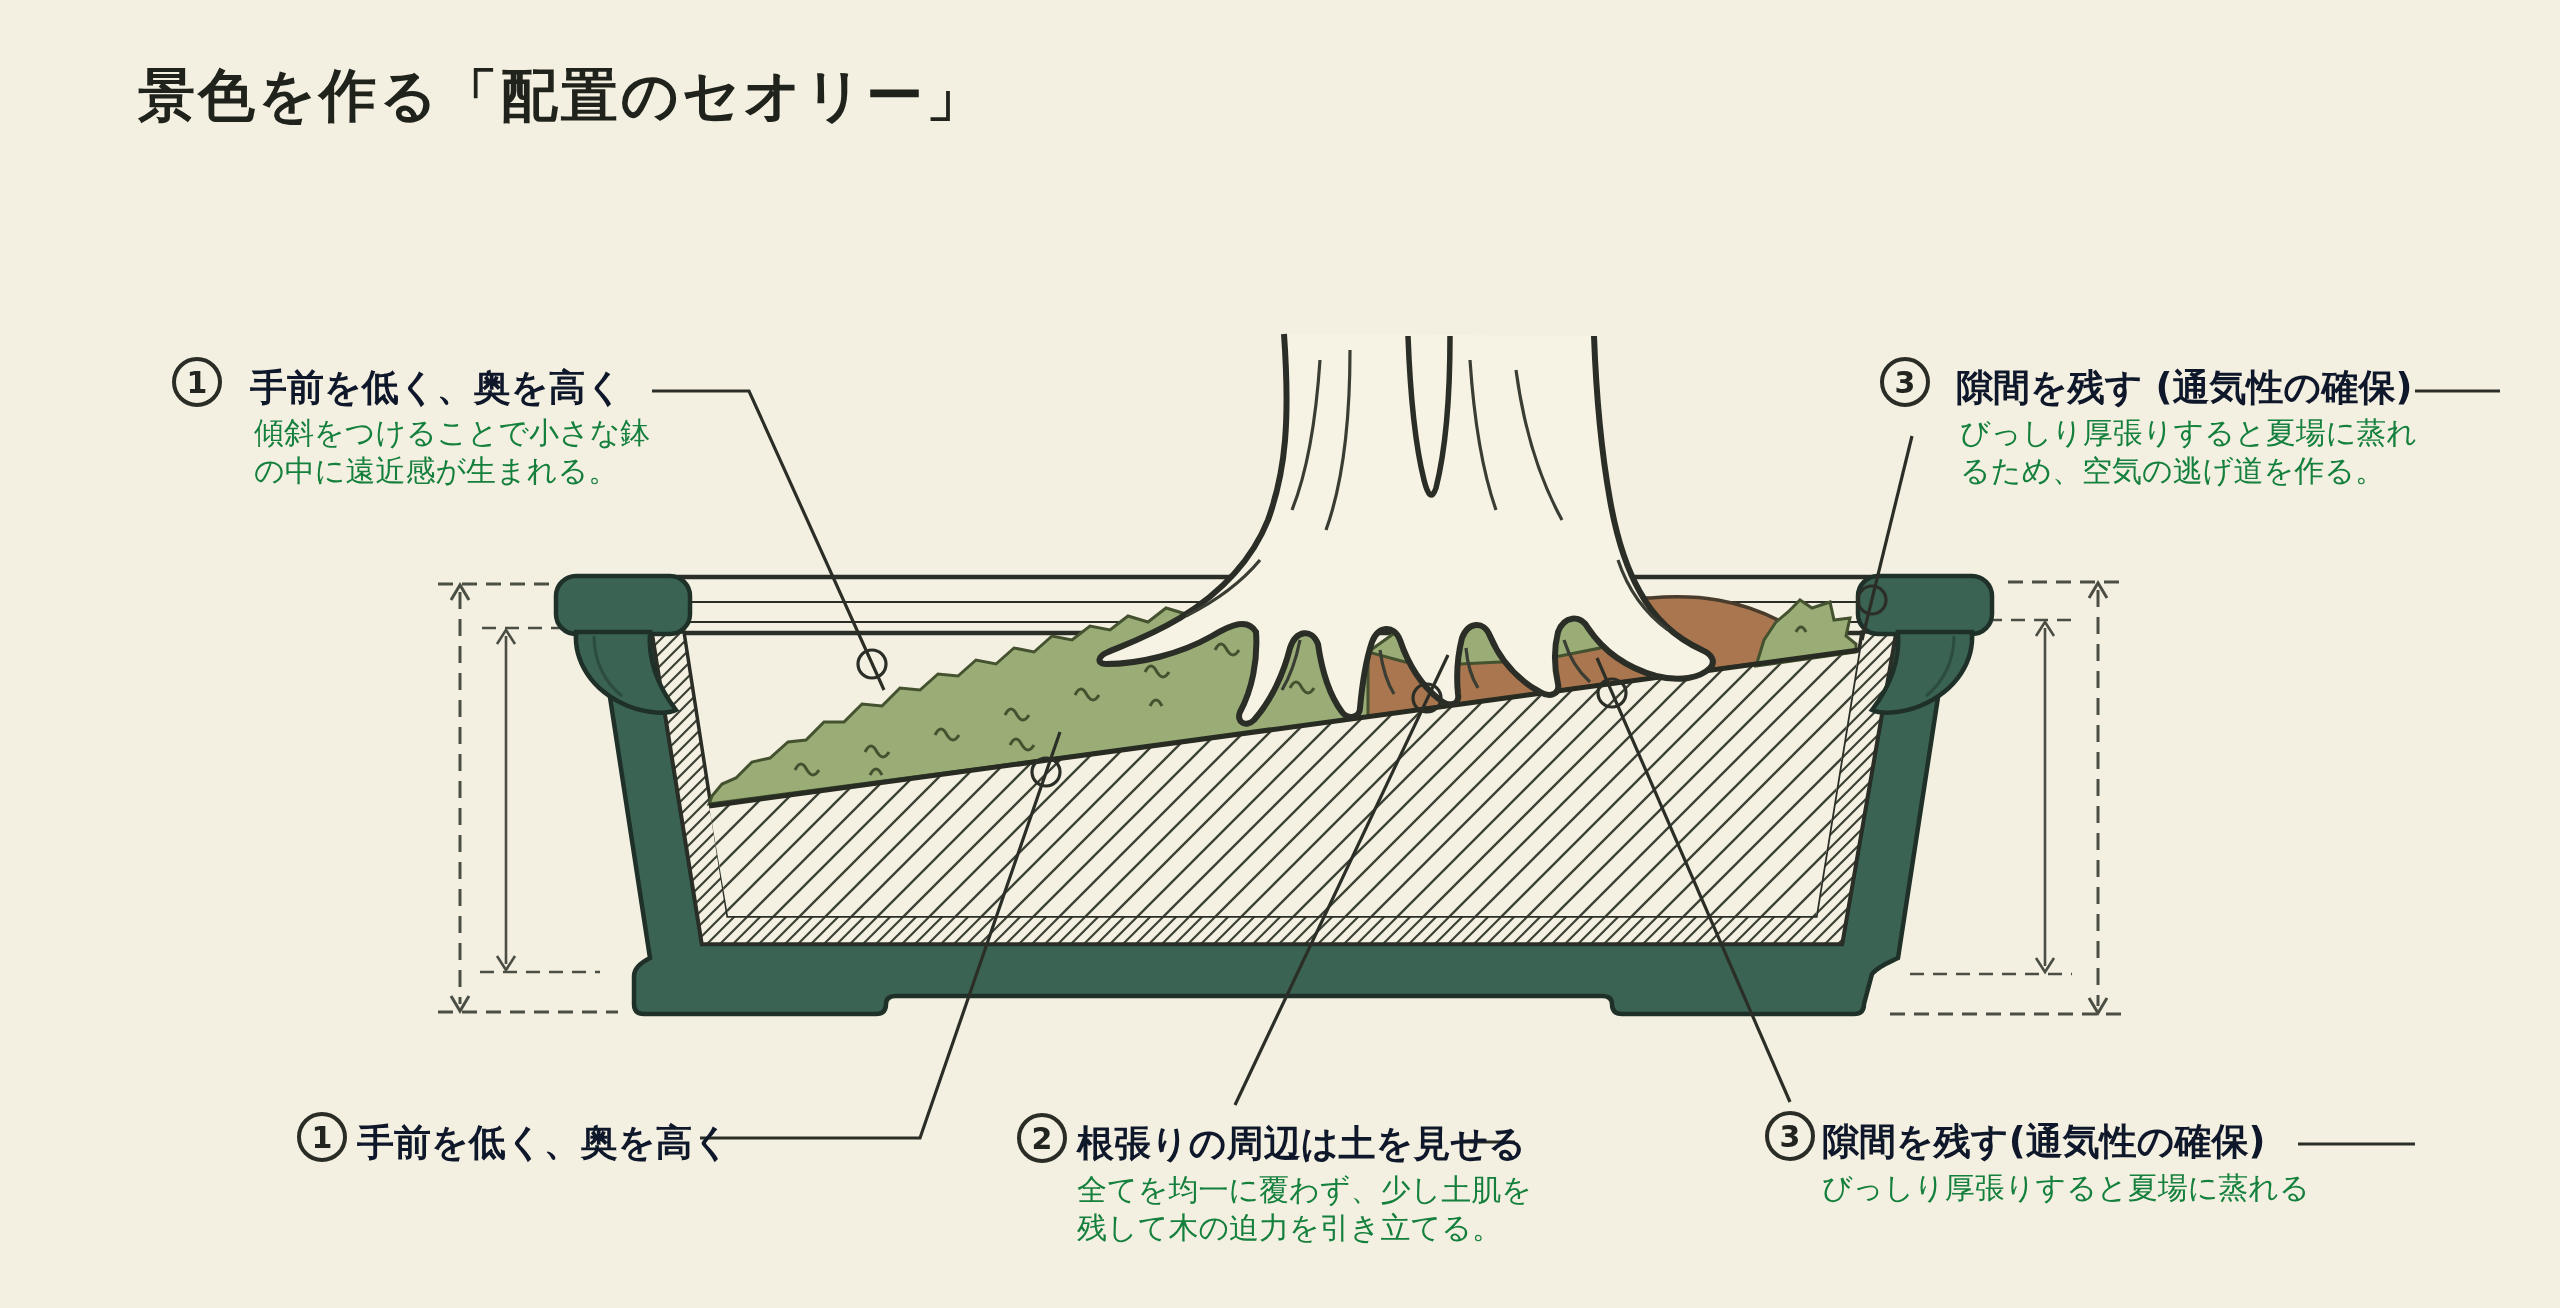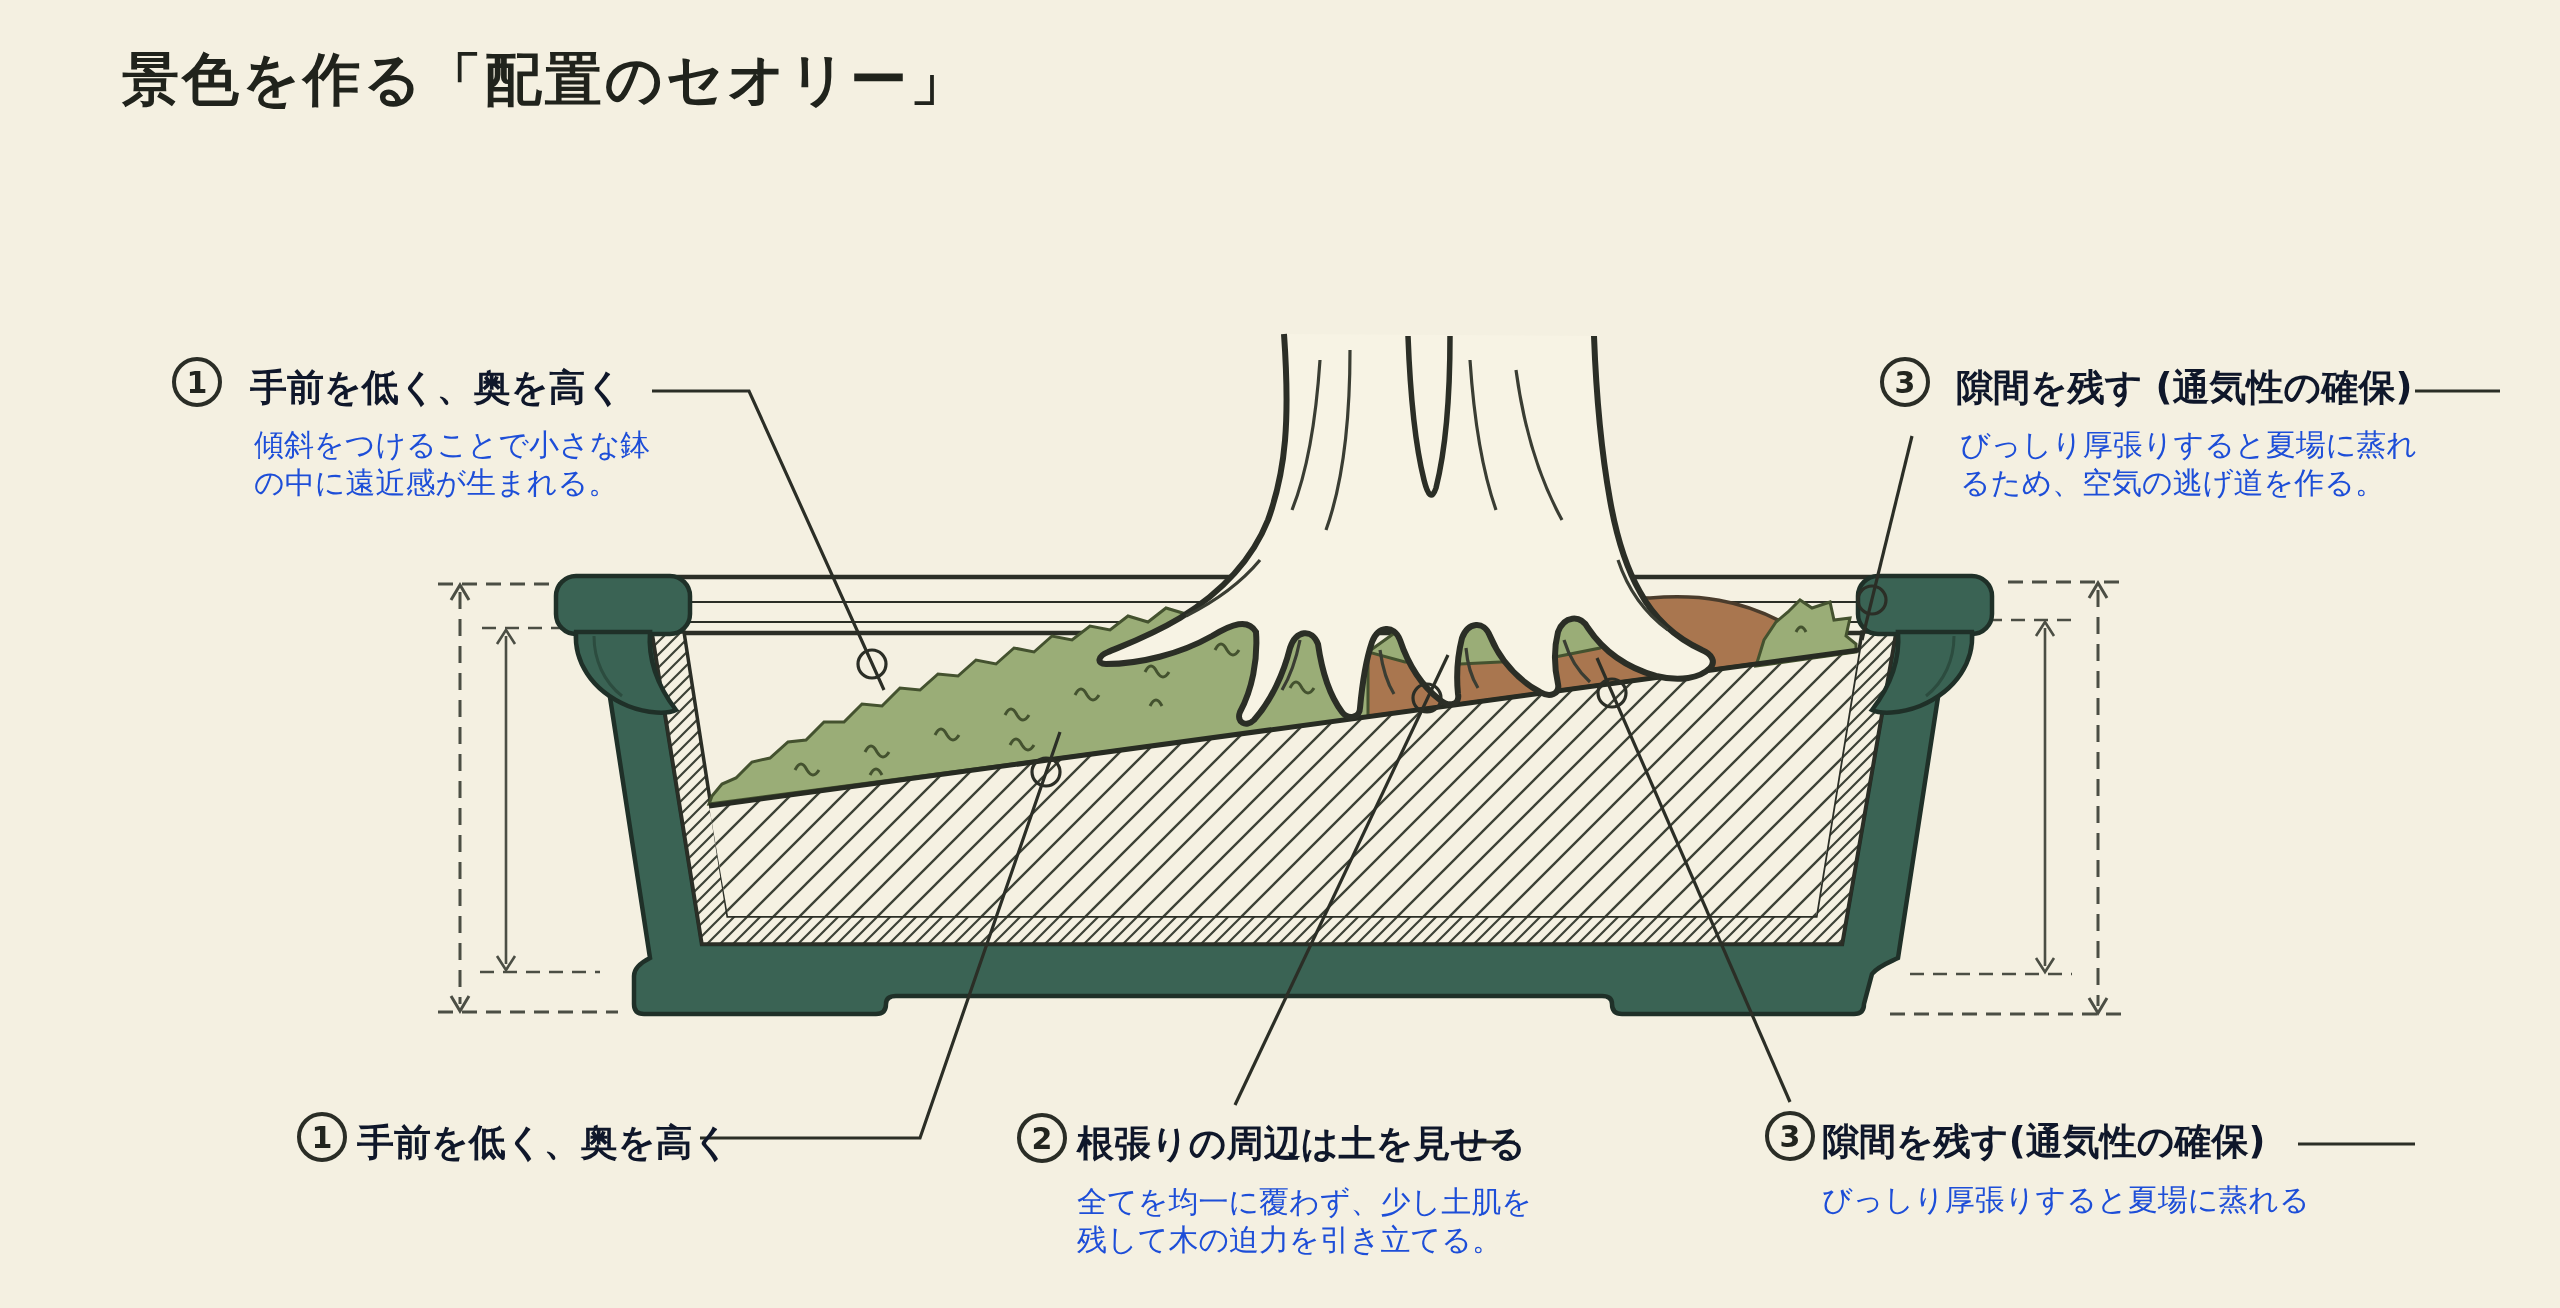--- a/index.html
+++ b/index.html
@@ -2,33 +2,33 @@
 <html><head>
 <meta charset="utf-8">
 <style>
   html,body{margin:0;padding:0;background:#e8e4d6;}
   .stage{
     position:relative;width:2560px;height:1308px;overflow:hidden;
     background:#f4f0e1;
     font-family:"DejaVu Sans",sans-serif;
   }
   .page-title{
-    position:absolute;left:122px;top:42px;margin:0;
+    position:absolute;left:122px;top:42px;margin:16px;
     font-family:"Liberation Serif","DejaVu Serif",serif;
     font-size:57px;font-weight:700;letter-spacing:3px;color:#20231c;
     white-space:nowrap;
   }
   .art{position:absolute;left:0;top:0;}
   .badge{
     position:absolute;width:50px;height:50px;border:4px solid #2a2d26;border-radius:50%;
     display:flex;align-items:center;justify-content:center;
     font-size:30px;font-weight:700;color:#22251f;box-sizing:border-box;
   }
   .c-head{position:absolute;font-size:37px;font-weight:700;color:#0f172a;white-space:nowrap;}
-  .c-body{position:absolute;font-size:30px;line-height:1.28;font-weight:400;color:#1d4ed8;white-space:nowrap;margin-top:12px;}
+  .c-body{position:absolute;font-size:30px;line-height:1.28;font-weight:400;color:#15803d;white-space:nowrap;}
 </style>
 </head>
 <body>
 
 <div class="stage">
 
   <svg class="art" width="2560" height="1308" viewBox="0 0 2560 1308">
     <defs>
       <pattern id="hatchSparse" width="26" height="26" patternUnits="userSpaceOnUse">
         <path d="M0,26 l26,-26 M-7,7 l14,-14 M19,33 l14,-14" stroke="#3d4237" stroke-width="2.4" fill="none"></path>

